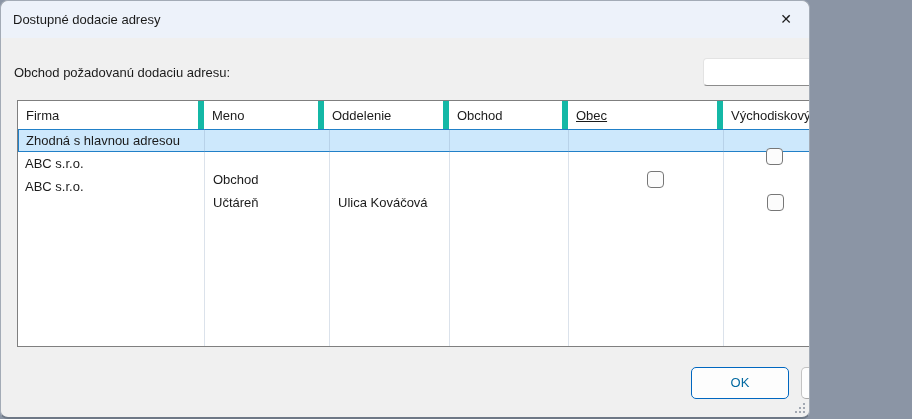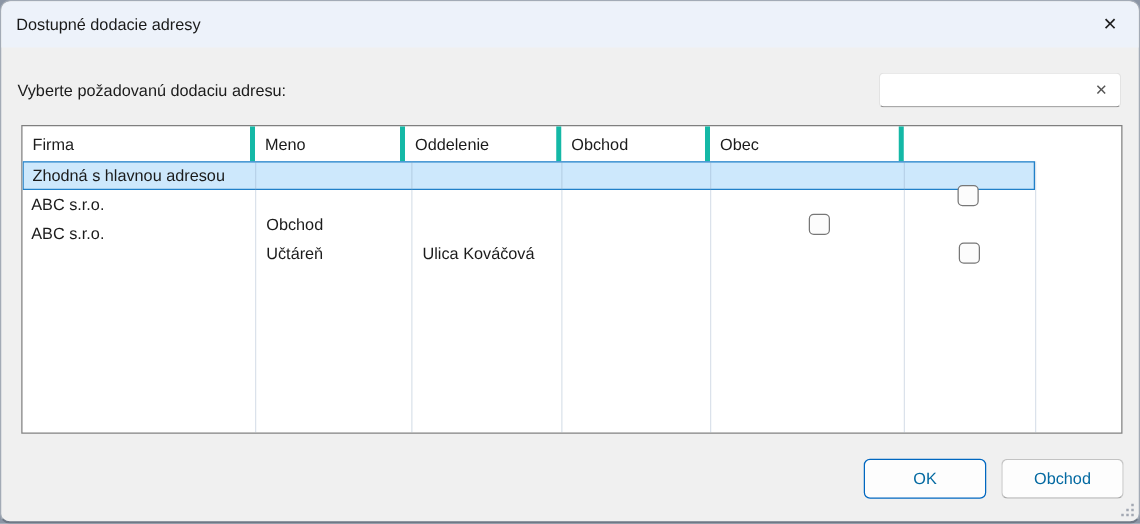--- a/index.html
+++ b/index.html
@@ -1,20 +1,20 @@
 <!DOCTYPE html>
 <html style="--accent: #0067c0; --sel-fill: #cde8fc; --sel-border: #2180c8; --titlebar-bg: #edf2fa; --body-bg: #f0f0f0;"><head>
 <meta charset="utf-8">
 <style>
   * { margin:0; padding:0; box-sizing:border-box; }
   html,body { width:912px; height:419px; overflow:hidden;
               font-family:"Liberation Sans","DejaVu Sans",sans-serif; }
   body { background:#8b95a5; position:relative; }
 
-  .dialog { position:absolute; left:0; top:0; width:912px; height:419px;
+  .dialog { position:absolute; left:0; top:0; width:810px; height:419px;
             background:var(--body-bg,#f0f0f0); border:1px solid #a3abb6;
             border-bottom:2px solid #6e7886; border-radius:8px; overflow:hidden; }
 
   
   .titlebar { position:absolute; left:0; top:0; right:0; height:37px;
               background:var(--titlebar-bg,#edf2fa); border-radius:8px 8px 0 0;
               display:flex; align-items:center; }
   .title { padding-left:12px; font-size:13px; color:#1a1a1a; }
   .close-btn { position:absolute; right:0; top:0; width:46px; height:36px;
                display:flex; align-items:center; justify-content:center;
@@ -29,24 +29,24 @@
                      border:none; outline:none; font-size:13px; background:transparent;
                      font-family:inherit; }
   .clear-x { position:absolute; right:10px; top:50%; transform:translateY(-50%);
              font-size:12px; font-weight:bold; color:#555; line-height:1; }
 
   
   .table { position:absolute; left:16px; top:99px; width:881px; height:247px;
            background:#fff; border:1px solid #7f7f7f; overflow:hidden; }
   .thead { display:flex; height:28px; align-items:center; }
   .hcell { height:100%; display:flex; align-items:center; padding-left:8px;
-           font-size:13px; color:#1b1b1b; border-right:4px solid #14b8a6; }
+           font-size:13px; color:#1b1b1b; border-right:6px solid #14b8a6; }
   .hfill { flex:1; height:100%; border-right:none; }
   .c0{width:186px;} .c1{width:125px;} .c2{width:120px;}
-  .c3{width:119px;} .c4{width:155px;} .c5{width:105px;}
+  .c3{width:119px;} .c4{width:155px;text-decoration:underline;} .c5{width:105px;}
 
   .trow { display:flex; height:23px; align-items:center; width:810px; position:relative; z-index:2; }
   .trow.selected { background:var(--sel-fill,#cde8fc); border:1px solid var(--sel-border,#2180c8); }
   .cell { height:100%; display:flex; align-items:center; padding-left:7px;
           font-size:13px; color:#1b1b1b; white-space:nowrap; overflow:hidden; }
   .cell + .cell { padding-left:9px;margin-top:32px; }
   .cbcell { justify-content:center; padding-left:0 !important; }
   .checkbox { width:17px; height:17px; background:#fcfcfc; border:1px solid #777;
               border-radius:4px; }
 
@@ -71,35 +71,36 @@
 
 <div class="dialog">
 
   <div class="titlebar">
     <span class="title">Dostupné dodacie adresy</span>
     <span class="close-btn">
         <span>✕</span>
       </span>
   </div>
 
-  <div class="prompt">Vyberte požadovanú dodaciu adresu:</div>
+  <div class="prompt">Obchod požadovanú dodaciu adresu:</div>
 
   <div class="searchbox">
     <input type="text" value="" style="">
     <span class="clear-x">✕</span>
   </div>
 
   <div class="table">
 
     <div class="thead">
       <div class="hcell c0">Firma</div>
       <div class="hcell c2">Meno</div>
       <div class="hcell c1">Oddelenie</div>
       <div class="hcell c3">Obchod</div>
       <div class="hcell c4">Obec</div>
+      <div class="hcell c5">Východiskový</div>
       <div class="hcell hfill"></div>
     </div>
 
     <div class="trow selected">
       <div class="cell c0">Zhodná s hlavnou adresou</div>
       <div class="cell c1"></div>
       <div class="cell c2"></div>
       <div class="cell c3"></div>
       <div class="cell c4"></div>
       <div class="cell c5 cbcell">

